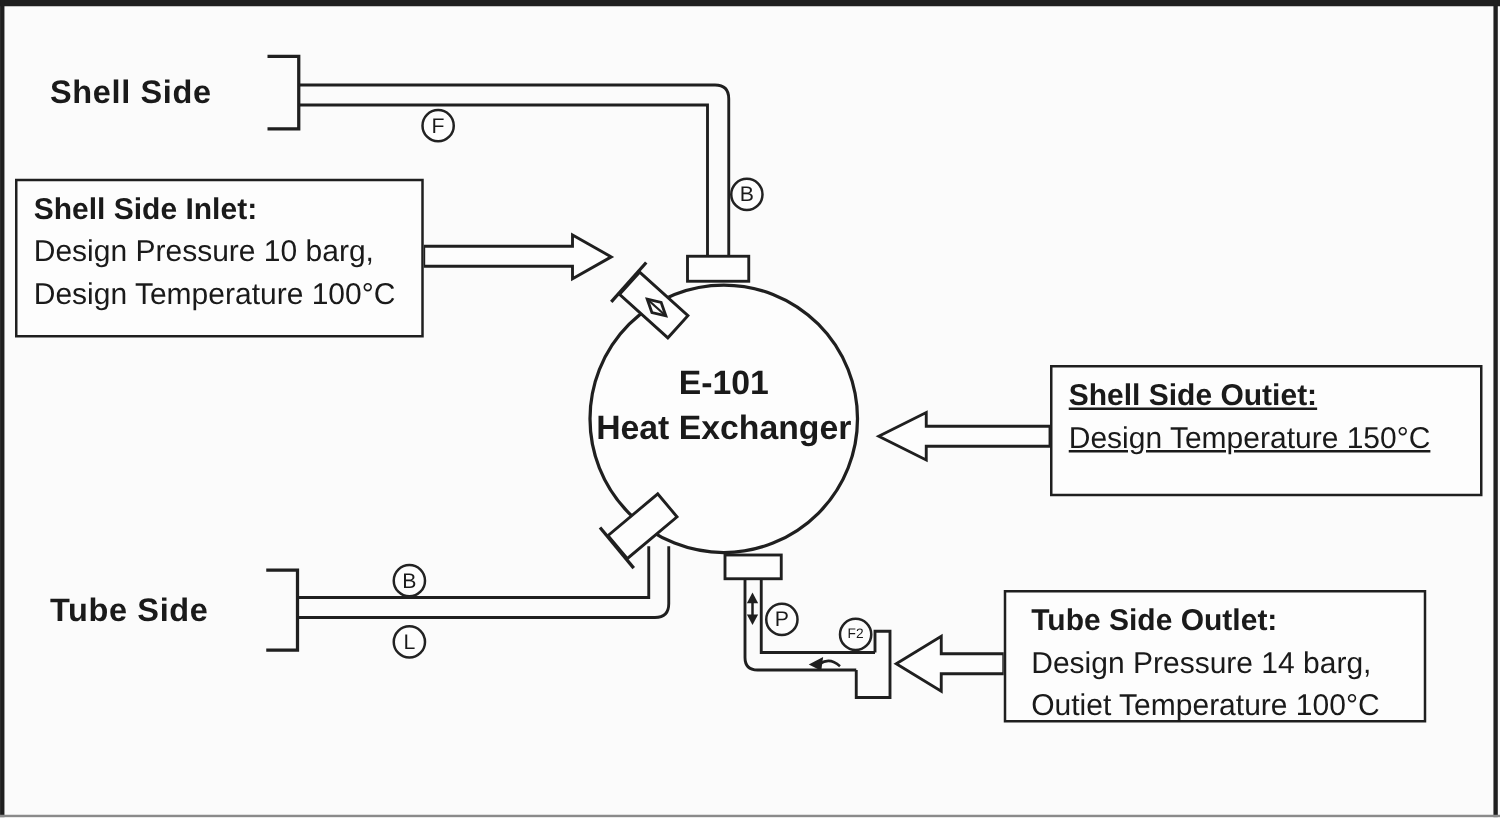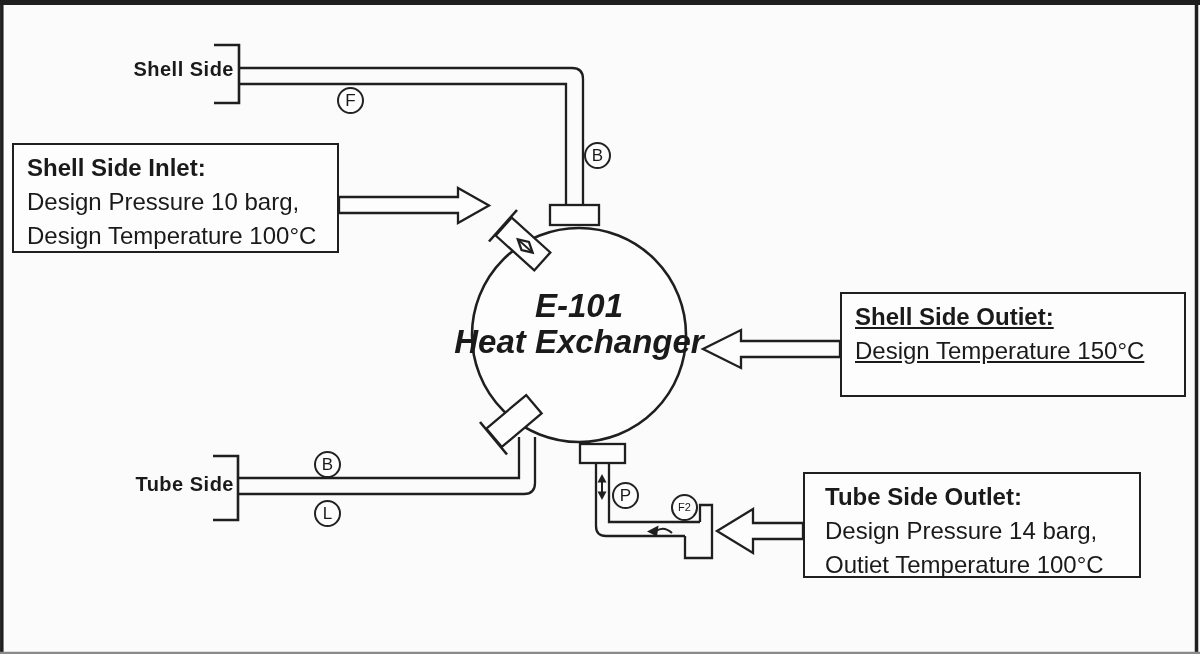--- a/index.html
+++ b/index.html
@@ -2,41 +2,41 @@
 <html><head>
 <meta charset="utf-8">
 <style>
   html,body{margin:0;padding:0;background:#e8e8e8;}
   #canvas{
     position:relative;width:1200px;height:654px;background:#fbfbfb;
     font-family:"Liberation Sans", sans-serif;color:#1a1a1a;overflow:hidden;
   }
   #diagram-svg{position:absolute;left:0;top:0;}
   .stream-label{
-    position:absolute;font-weight:bold;font-size:20px;text-align:right;
+    position:absolute;font-weight:bold;font-size:26px;
     letter-spacing:0.5px;white-space:nowrap;
   }
   .hx-label{
     position:absolute;left:449px;top:288px;width:260px;text-align:center;
-    font-weight:bold;font-size:33px;line-height:36px;font-style:italic;
+    font-weight:bold;font-size:27px;line-height:36px;
   }
   .info-box{
     position:absolute;box-sizing:border-box;border:2.5px solid #1f1f1f;
     background:#fdfdfd;padding:6px 13px 8px 13px;font-size:24px;line-height:34px;
     white-space:nowrap;
   }
   .info-box .title{font-weight:bold;}
   .tag-circle{
     position:absolute;box-sizing:border-box;width:27px;height:27px;
     border:2.3px solid #222;border-radius:50%;background:#fdfdfd;
     display:flex;align-items:center;justify-content:center;
     font-size:17px;line-height:1;
   }
   .tag-circle.small{font-size:11px;}
-  #box-shell-inlet{left:12px;top:143px;width:327px;height:110px;}
+  #box-shell-inlet{left:12px;top:143px;width:327px;height:127px;}
   #box-shell-outlet{left:840px;top:292px;width:346px;height:105px;text-decoration:underline;}
   #box-tube-outlet{left:803px;top:472px;width:338px;height:106px;padding-left:20px;}
   #label-shell-side{left:40px;top:58px;width:194px;}
   #label-tube-side{left:40px;top:473px;width:194px;}
   #inst-f-shell{left:337px;top:87px;}
   #inst-b-riser{left:584px;top:142px;}
   #inst-b-tube{left:314px;top:451px;}
   #inst-l-tube{left:314px;top:500px;}
   #inst-p-outlet{left:612px;top:482px;}
   #inst-f2-outlet{left:671px;top:494px;}

